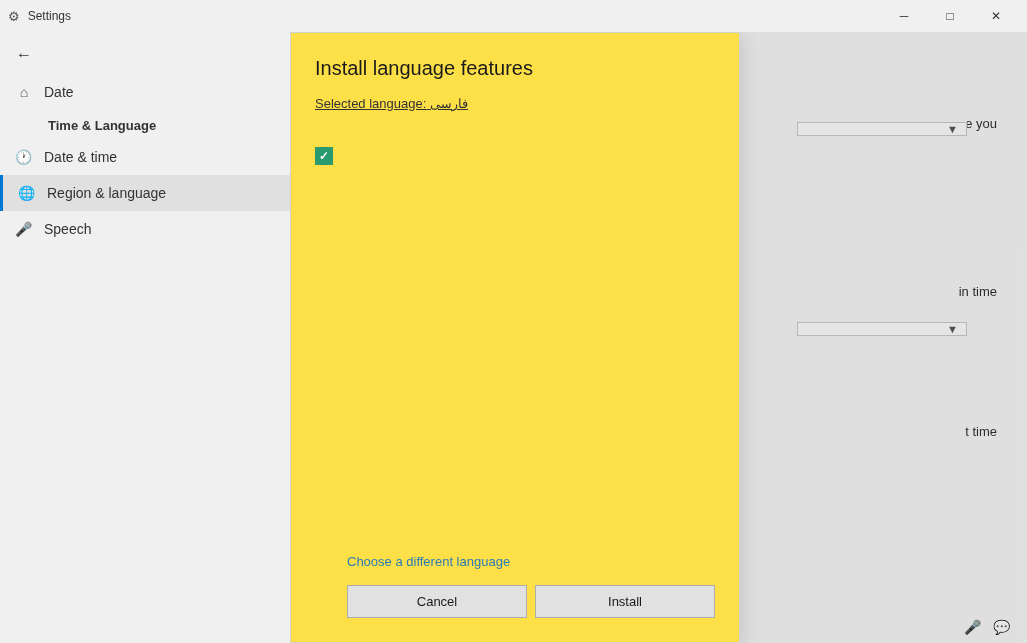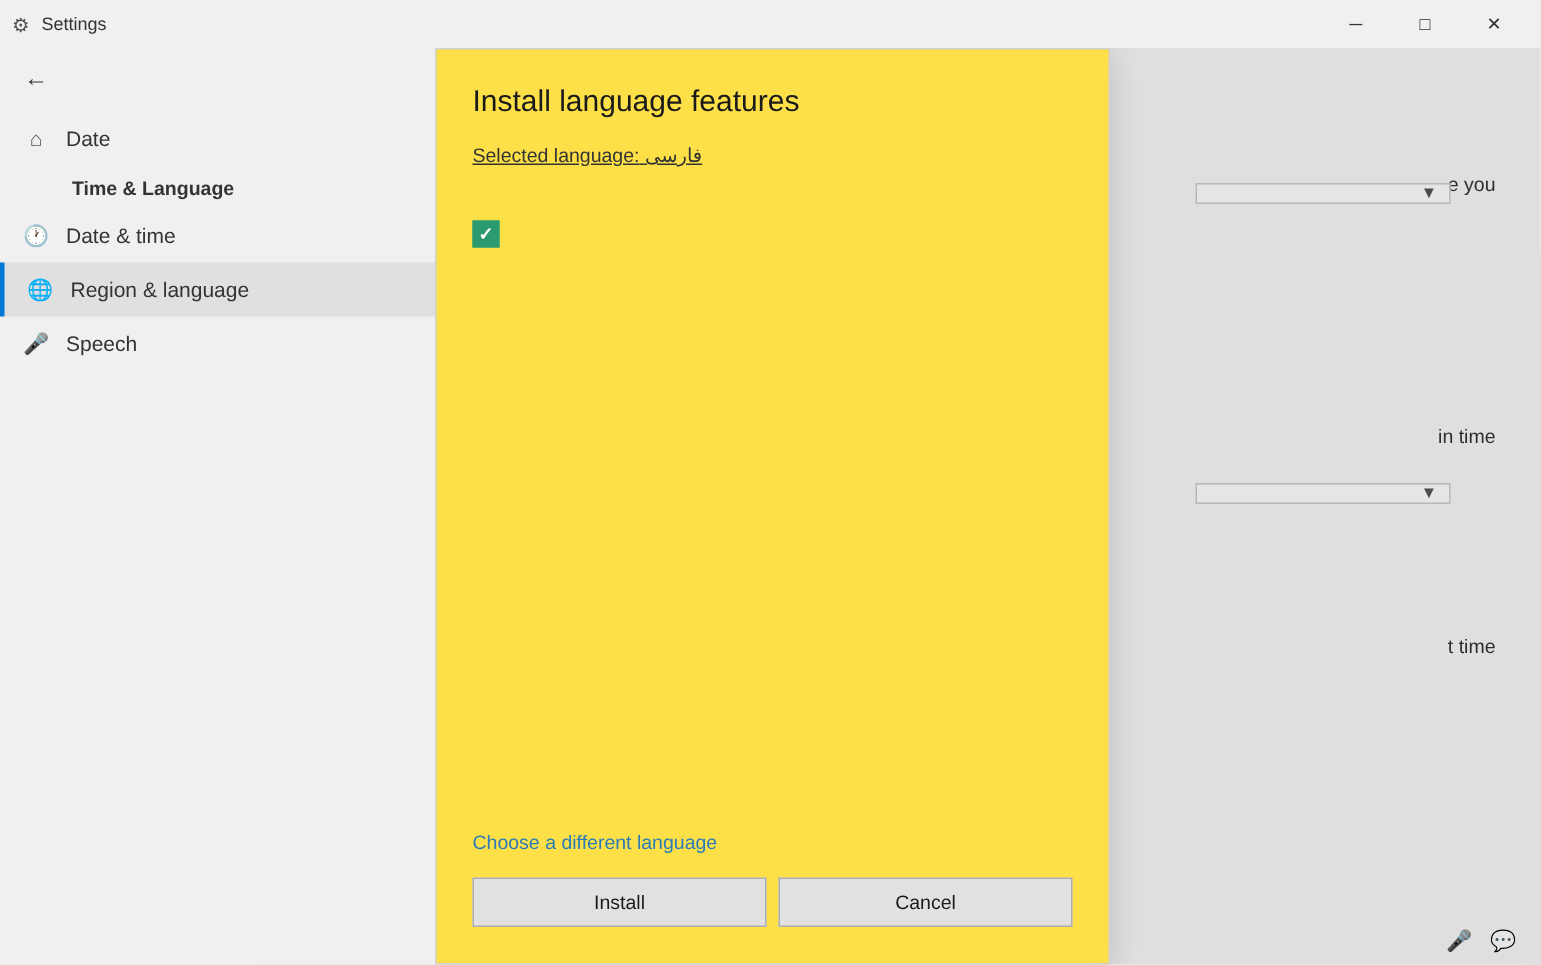--- a/index.html
+++ b/index.html
@@ -227,20 +227,21 @@
     }
     .checkbox-label {
       font-size: 13px;
       color: #333;
     }
     .dialog-footer {
       padding: 16px 24px 24px 24px;
       display: flex;
       flex-direction: column;
       gap: 16px;
+      margin-left: 32px;
     }
     .choose-different-link {
       color: #2b7bb8;
       font-size: 13px;
       cursor: pointer;
       text-decoration: none;
     }
     .dialog-buttons {
       display: flex;
       gap: 8px;
@@ -368,22 +369,22 @@
         <div class="checkbox-row">
           <div class="checkbox-box">
             <span class="checkbox-checkmark">✓</span>
           </div>
         </div>
       </div>
 
       <div class="dialog-footer">
         <a class="choose-different-link">Choose a different language</a>
         <div class="dialog-buttons">
+          <button class="btn btn-cancel">Cancel</button>
           <button class="btn btn-install">Install</button>
-          <button class="btn btn-cancel">Cancel</button>
         </div>
       </div>
     </div>
 
     <div class="status-bar">
       <span class="status-icon">🎤</span>
       <span class="status-icon">💬</span>
     </div>
 
   </div>

